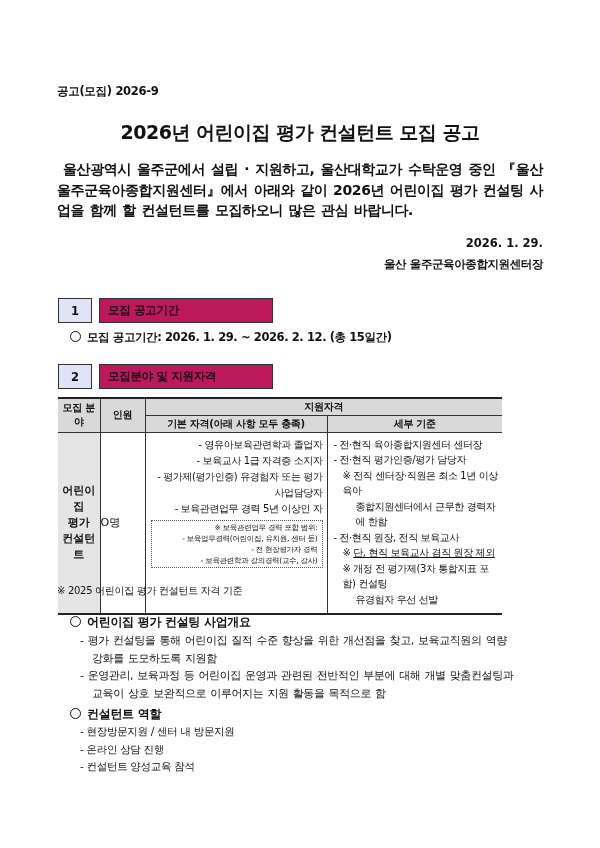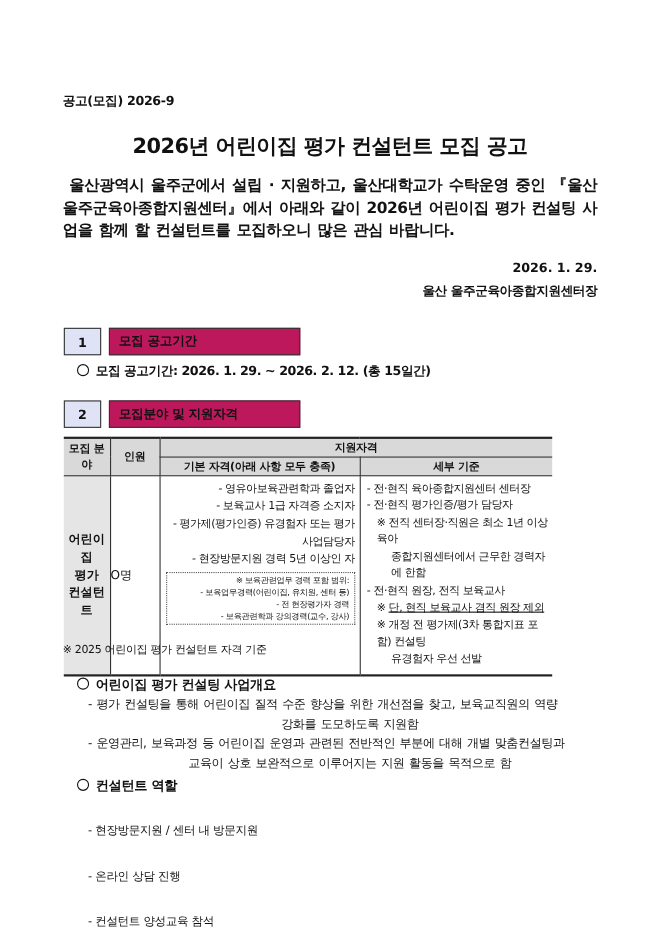--- a/index.html
+++ b/index.html
@@ -59,24 +59,24 @@
     }
     .note-box .nb-sub { display: block; padding-left: 6px; }
 
     .tbl-foot { left: 57px; top: 584px; font-size: 10px; letter-spacing: -0.3px; }
 
     .ov-head { left: 70px; font-size: 12px; font-weight: bold; letter-spacing: -0.3px; }
     .ov1 { top: 614px; }
     .ov2 { top: 706px; }
     .ov-body { left: 80px; width: 464px; font-size: 11px; line-height: 17.5px; letter-spacing: -0.4px; word-spacing: 1px; }
     .ov-body .item { display: block; }
-    .ov-body .cont { padding-left: 12px; text-align: center; }
+    .ov-body .cont { padding-left: 12px; }
     .ovb1 { top: 632px; }
     .roles { left: 80px; top: 723px; font-size: 10.5px; line-height: 17.5px; letter-spacing: -0.3px; }
-    .roles .item { display: block; margin-top: 24px; }
+    .roles .item { display: block; }
   </style>
 </head>
 <body>
 
 <div class="abs notice-no">공고(모집) 2026-9</div>
 <div class="abs doc-title">2026년 어린이집 평가 컨설턴트 모집 공고</div>
 
 <div class="abs intro"><span class="indent"></span><span>울산광역시 울주군에서 설립 · 지원하고, 울산대학교가 수탁운영 중인 『울산 울주군육아종합지원센터』에서 아래와 같이 2026년 어린이집 평가 컨설팅 사업을 함께 할 컨설턴트를 모집하오니 많은 관심 바랍니다.</span></div>
 
 <div class="abs date">2026. 1. 29.</div>
@@ -118,21 +118,21 @@
         <span class="li">어린이집</span>
         <span class="li">평가</span>
         <span class="li">컨설턴트</span>
       </td>
       <td class="cnt-cell">O명</td>
       <td class="basic-cell">
         <span class="li">- 영유아보육관련학과 졸업자</span>
         <span class="li">- 보육교사 1급 자격증 소지자</span>
         <span class="li">- 평가제(평가인증) 유경험자 또는 평가</span>
         <span class="li cont">사업담당자</span>
-        <span class="li">- 현장방문지원 경력 5년 이상인 자</span>
+        <span class="li">- 보육관련업무 경력 5년 이상인 자</span>
         <div class="note-box">
           <span style="display:block">※ 보육관련업무 경력 포함 범위:</span>
           <span class="nb-sub">- 보육업무경력(어린이집, 유치원, 센터 등)</span>
           <span class="nb-sub">- 전 현장평가자 경력</span>
           <span class="nb-sub">- 보육관련학과 강의경력(교수, 강사)</span>
         </div>
       </td>
       <td class="detail-cell">
         <span class="li">- 전·현직 육아종합지원센터 센터장</span>
         <span class="li">- 전·현직 평가인증/평가 담당자</span>

